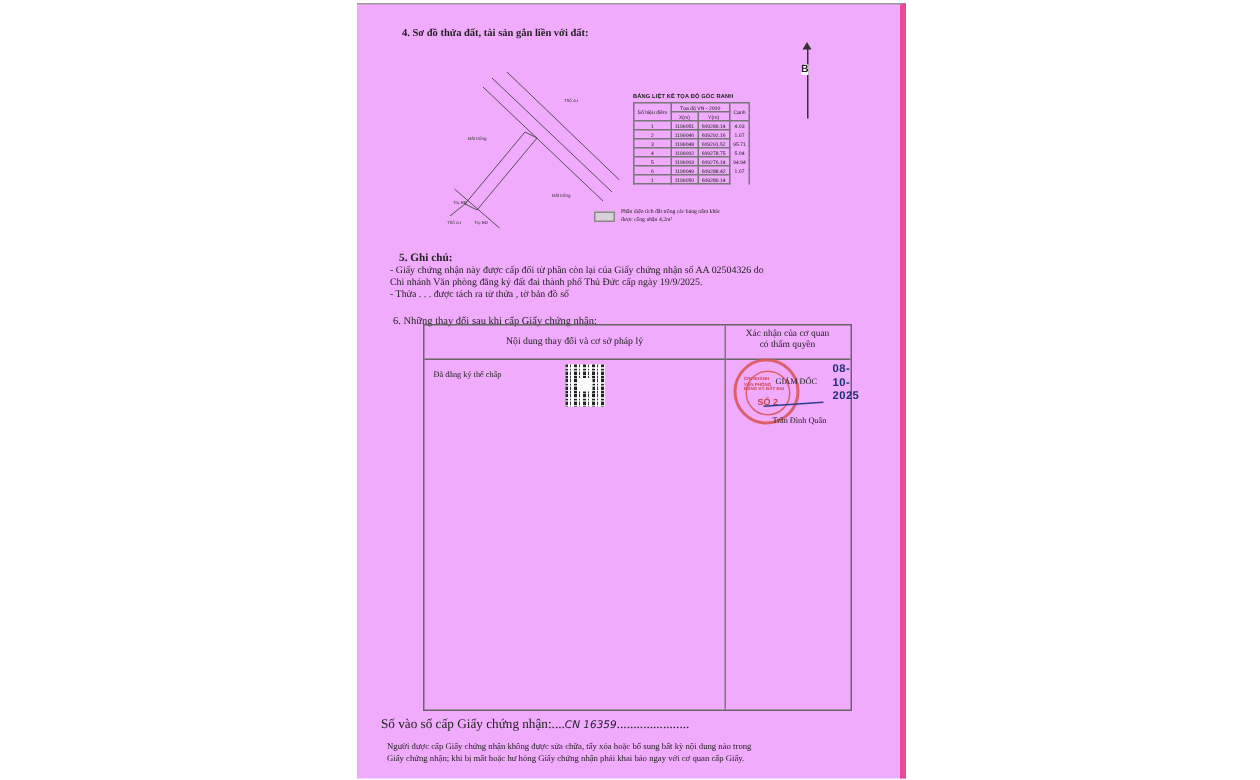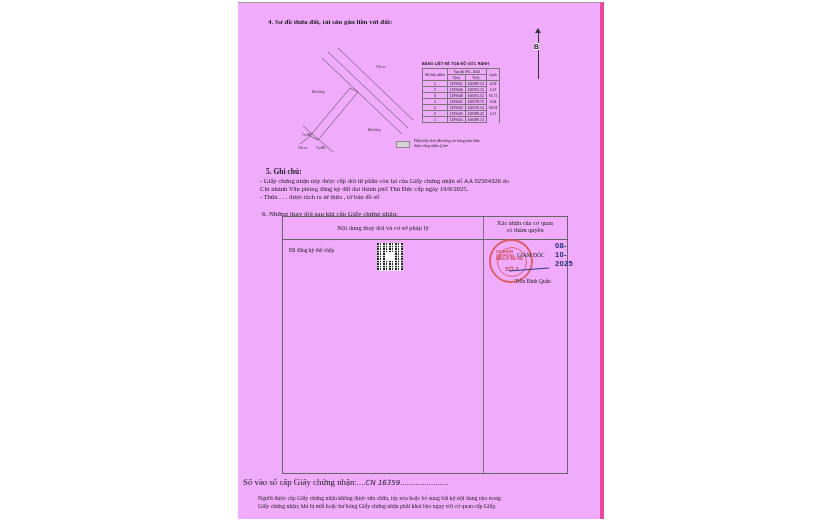--- a/index.html
+++ b/index.html
@@ -36,21 +36,21 @@
   .qr::after { content: ""; position: absolute; left: 0; top: 0; right: 0; bottom: 0;
     background: repeating-linear-gradient(0deg, rgba(255,255,255,0.8) 0 1px, transparent 1px 3px, rgba(255,255,255,0.6) 3px 4px, transparent 4px 5px); }
   .stamp { position: absolute; left: 206px; top: 22px; width: 40px; height: 40px; border-radius: 50%; border: 2px solid #d9534f; opacity: 0.85; }
   .stamp-inner { position: absolute; left: 6px; top: 6px; width: 28px; height: 28px; border-radius: 50%; border: 1px solid #d9534f; }
   .stamp-text { position: absolute; left: 5px; top: 10px; font-size: 3px; color: #c9302c; line-height: 3.5px; font-family: "Liberation Sans", sans-serif; font-weight: bold; }
   .stamp-so { position: absolute; left: 14px; top: 25px; font-size: 6px; color: #c9302c; font-weight: bold; font-family: "Liberation Sans", sans-serif; }
   .date { position: absolute; left: 224px; top: 24px; font-size: 7.5px; color: #1c2f7a; font-family: "Liberation Sans", sans-serif; font-weight: bold; letter-spacing: 0.3px; margin-left: 48px; }
   .title-sig { position: absolute; left: 234px; top: 35px; font-size: 5.5px; }
   .signer { position: absolute; left: 232px; top: 61px; font-size: 5.5px; }
   .sig-line { position: absolute; left: 226px; top: 52px; width: 40px; height: 1px; background: #2b3d8f; transform: rotate(-4deg); }
-  .reg { left: 5px; top: 474px; font-size: 8.8px; white-space: nowrap; }
+  .reg { left: 16px; top: 474px; font-size: 8.8px; white-space: nowrap; }
   .reg .hand { font-family: "DejaVu Sans", sans-serif; font-style: italic; color: #223; font-size: 7px; }
   .warn { left: 20px; top: 491px; font-size: 5.8px; line-height: 8px; white-space: nowrap; }
   svg.plot { position: absolute; left: 60px; top: 45px; }
 </style>
 </head>
 <body>
 
 <div class="page">
 
   <div class="abs h4">4. Sơ đồ thửa đất, tài sản gắn liền với đất:</div>

